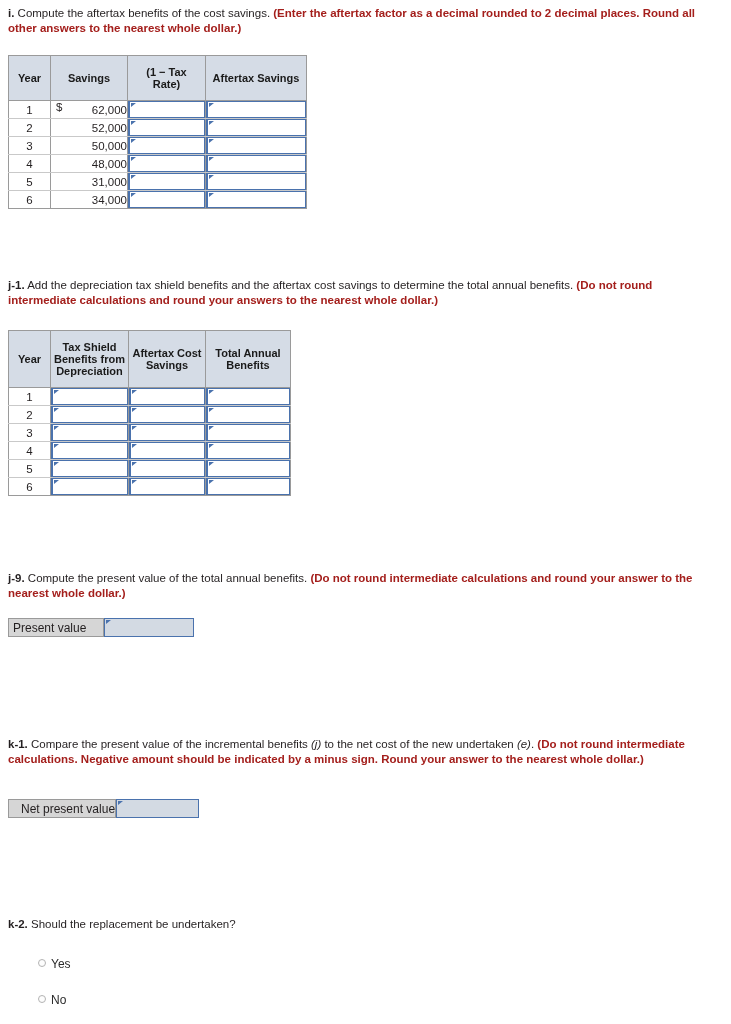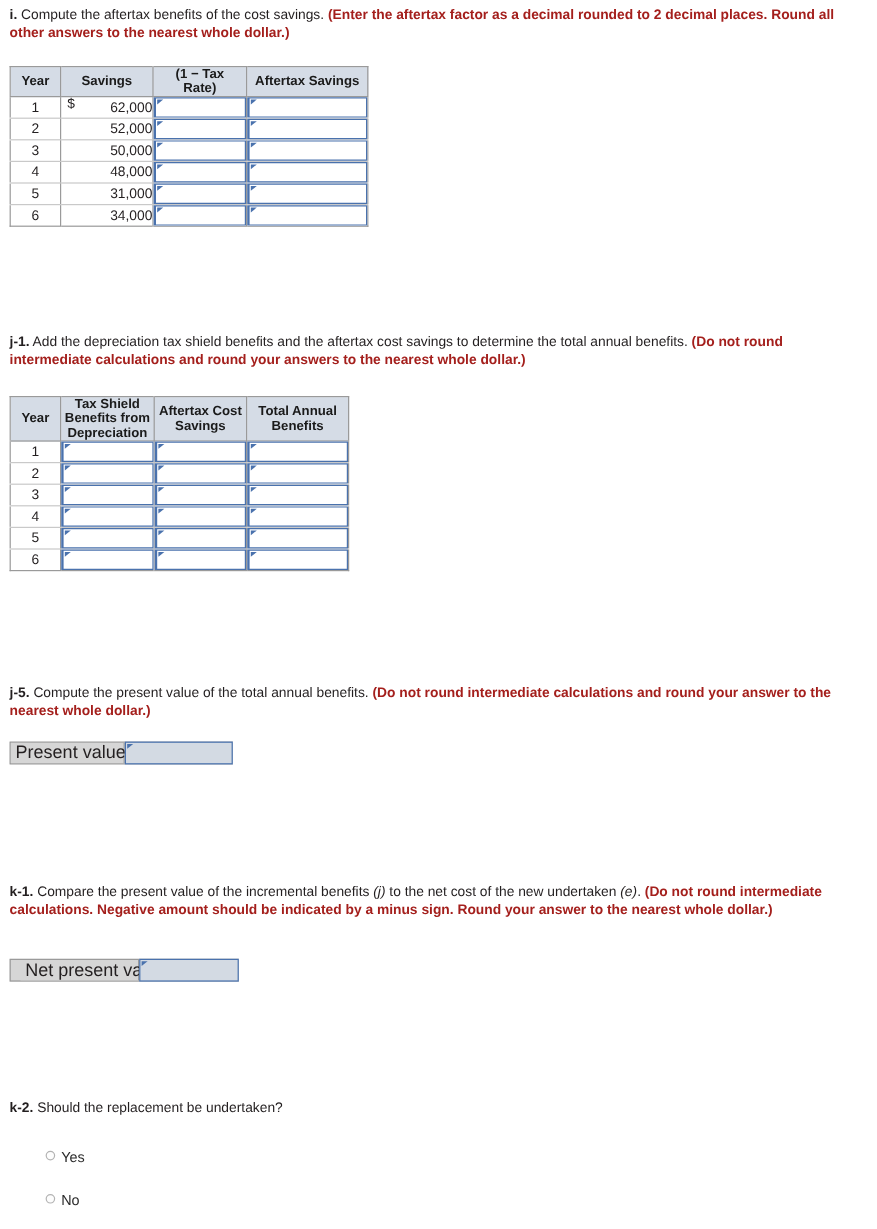--- a/index.html
+++ b/index.html
@@ -40,21 +40,21 @@
     background: #ffffff;
   }
   .wtable th {
     background: #d5dce6;
     border-right: 1px solid #9a9a9a;
     border-bottom: 1px solid #9a9a9a;
     font-size: 11px;
     font-weight: bold;
     color: #1a1a1a;
     text-align: center;
-    padding: 0 3px;
+    padding: 10px 3px;
     line-height: 12px;
     vertical-align: middle;
   }
   .wtable th:last-child { border-right: none; }
   .wtable td {
     border-right: 1px solid #9a9a9a;
     border-bottom: 1px solid #c9c9c9;
     height: 16px;
     padding: 0;
     font-size: 11.5px;
@@ -112,21 +112,21 @@
     border: 1px solid #9a9a9a;
     height: 19px;
     box-sizing: border-box;
     background: #d6d6d6;
   }
   .answer-label {
     background: #d6d6d6;
     display: flex;
     align-items: center;
     padding-left: 4px;
-    font-size: 15px;
+    font-size: 12px;
     color: #231f20;
     box-sizing: border-box;
     border-right: 1px solid #9a9a9a;
     white-space: nowrap;
   }
   .answer-input {
     position: relative;
     box-sizing: border-box;
     background: #d3dae3;
     border: 1px solid #4a72ad;
@@ -343,21 +343,21 @@
           <div class="inputbox"></div>
         </td>
       <td class="cell-input">
           <div class="inputbox"></div>
         </td>
     </tr>
   </tbody>
 </table>
 
 <div class="prompt" style="left:8px; top:571px; width:716px;">
-  <span class="qlabel">j-5.</span><span> Compute the present value of the total annual benefits. </span><span class="red">(Do not round intermediate calculations and round your answer to the nearest whole dollar.)</span>
+  <span class="qlabel">j-9.</span><span> Compute the present value of the total annual benefits. </span><span class="red">(Do not round intermediate calculations and round your answer to the nearest whole dollar.)</span>
 </div>
 
 <div class="answer-row" style="left:8px; top:618px; width:186px;">
   <div class="answer-label" style="width:95px;">Present value</div>
   <div class="answer-input" style="width:91px;"></div>
 </div>
 
 <div class="prompt" style="left:8px; top:737px; width:716px;">
   <span class="qlabel">k-1.</span><span> Compare the present value of the incremental benefits </span><span class="ital">(j)</span><span> to the net cost of the new undertaken </span><span class="ital">(e)</span><span>. </span><span class="red">(Do not round intermediate calculations. Negative amount should be indicated by a minus sign. Round your answer to the nearest whole dollar.)</span>
 </div>

